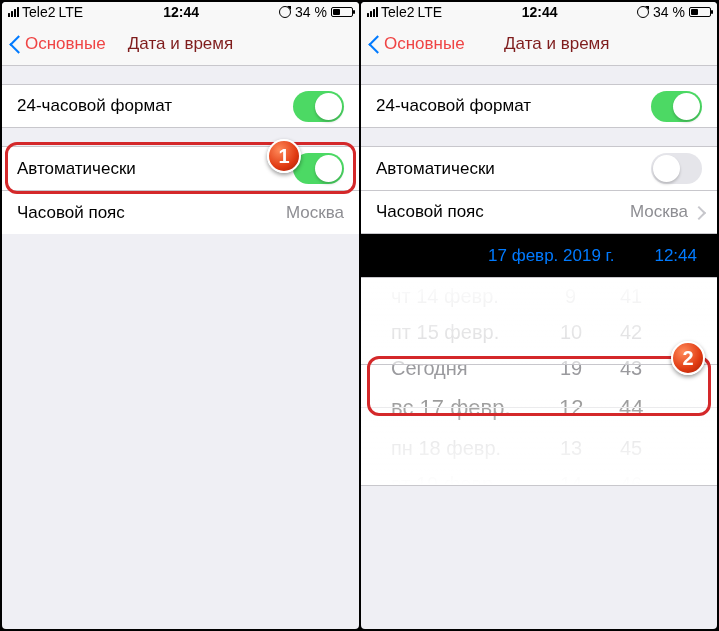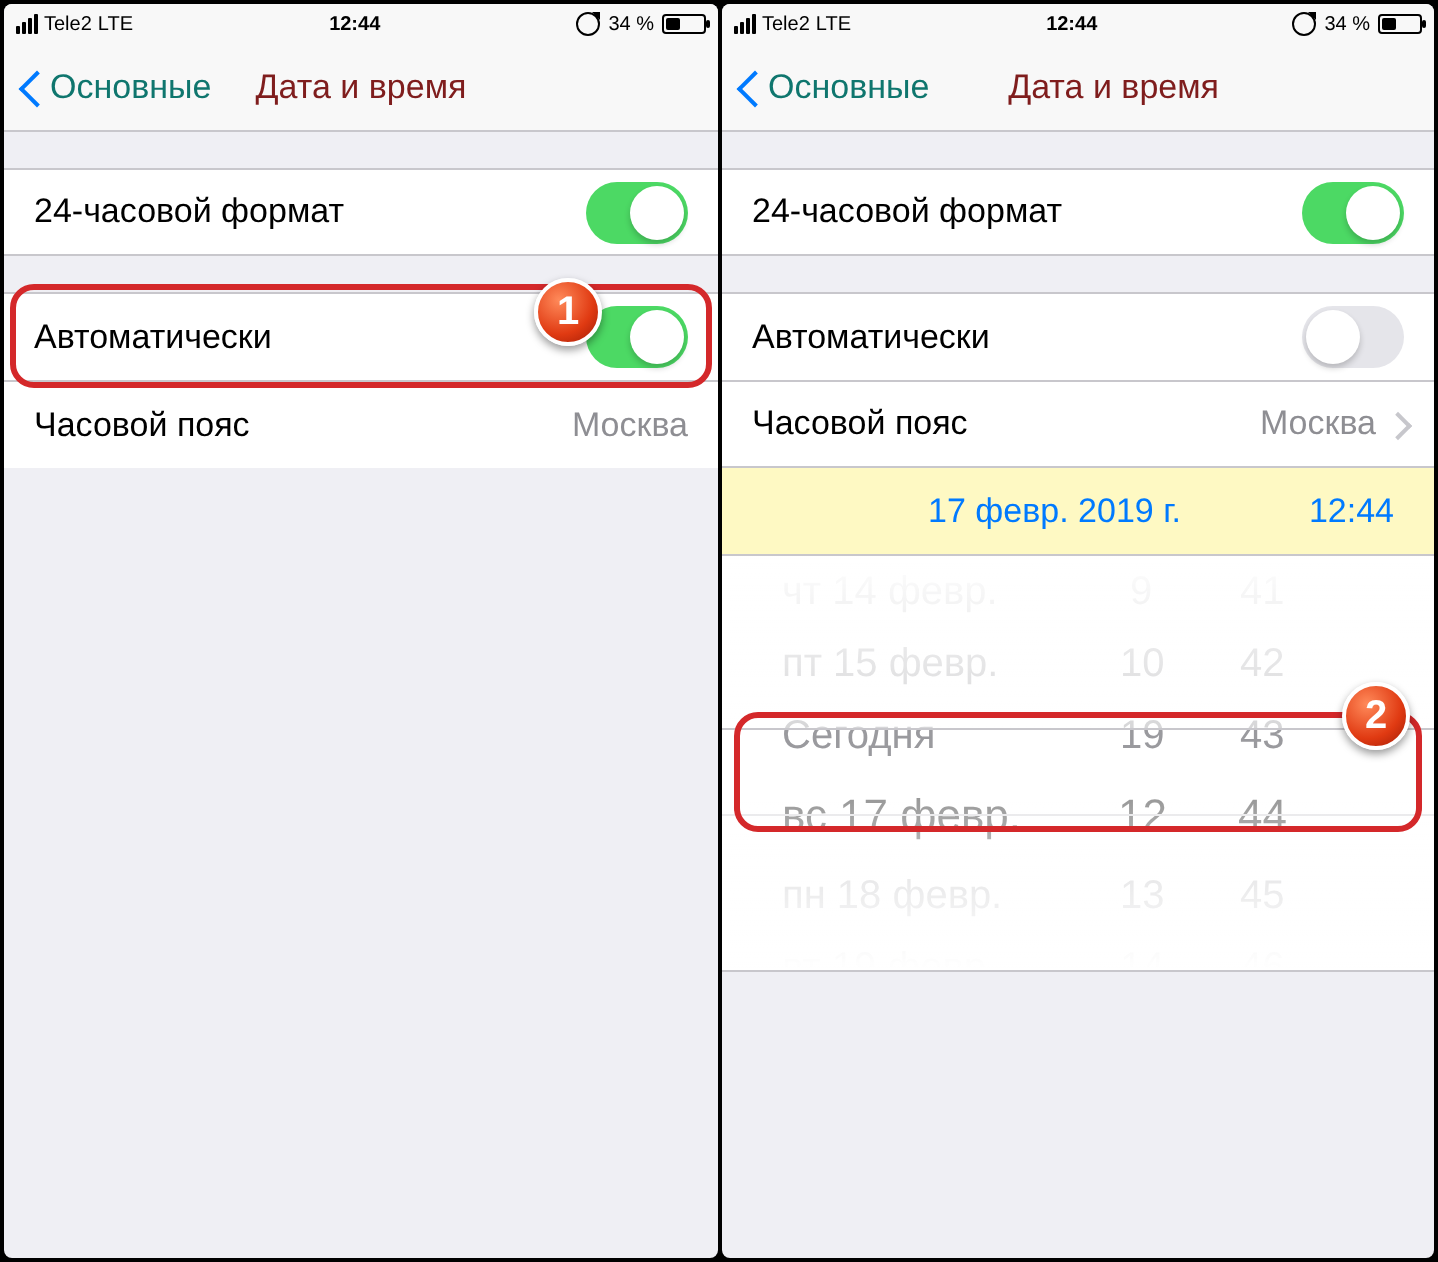--- a/index.html
+++ b/index.html
@@ -24,21 +24,21 @@
   .screen.right { width: 356px; flex: none; }
 
   
   .status-bar {
     background: #f8f8f8;
     height: 20px;
     display: flex;
     align-items: center;
     justify-content: space-between;
     padding: 0 6px;
-    font-size: 10px;
+    font-size: 14px;
     color: #000;
   }
   .status-left { display: flex; align-items: center; gap: 3px; }
   .status-right { display: flex; align-items: center; gap: 4px; }
   .status-time { font-weight: 600; }
   .signal-bars { display: flex; align-items: flex-end; gap: 1px; }
   .signal-bars span { width: 2px; background: #000; border-radius: 0.5px;}
   .signal-bars span:nth-child(1){height:4px;}
   .signal-bars span:nth-child(2){height:6px;}
   .signal-bars span:nth-child(3){height:8px;}
@@ -57,21 +57,21 @@
   .nav-bar {
     background: #f8f8f8;
     height: 44px;
     border-bottom: 0.5px solid #c8c7cc;
     display: flex;
     align-items: center;
     position: relative;
     padding: 0 8px;
   }
   .back-link {
-    color: #0f766e;
+    color: #ef4444;
     font-size: 17px;
     display: flex;
     align-items: center;
   }
   .chevron-left {
     width: 12px; height: 20px; position: relative; margin-right: 3px;
   }
   .chevron-left::before {
     content:""; position:absolute; width:11px; height:11px; border-left:2.5px solid #007aff; border-bottom:2.5px solid #007aff; transform: rotate(45deg); top:4px; left:2px;
   }
@@ -125,26 +125,26 @@
     position:absolute; width:34px; height:34px; border-radius:50%;
     background: radial-gradient(circle at 35% 30%, #ff8a5a, #e03a12 60%, #a01b05);
     border:2px solid #fff; color:#fff; font-weight:700; font-size:20px;
     display:flex; align-items:center; justify-content:center;
     box-shadow:0 2px 4px rgba(0,0,0,.4);
     z-index:10;
   }
 
   
   .date-display {
-    background:#fef9c3;
+    background:#000000;
     height: 44px;
     display:flex;
     align-items:center;
     justify-content:flex-end;
-    gap:64px;
+    gap:40px;
     padding:0 20px;
     font-size:17px;
     color:#007aff;
     border-bottom:0.5px solid #c8c7cc;
   }
 
   
   .picker {
     background:#fff;
     height: 208px;

